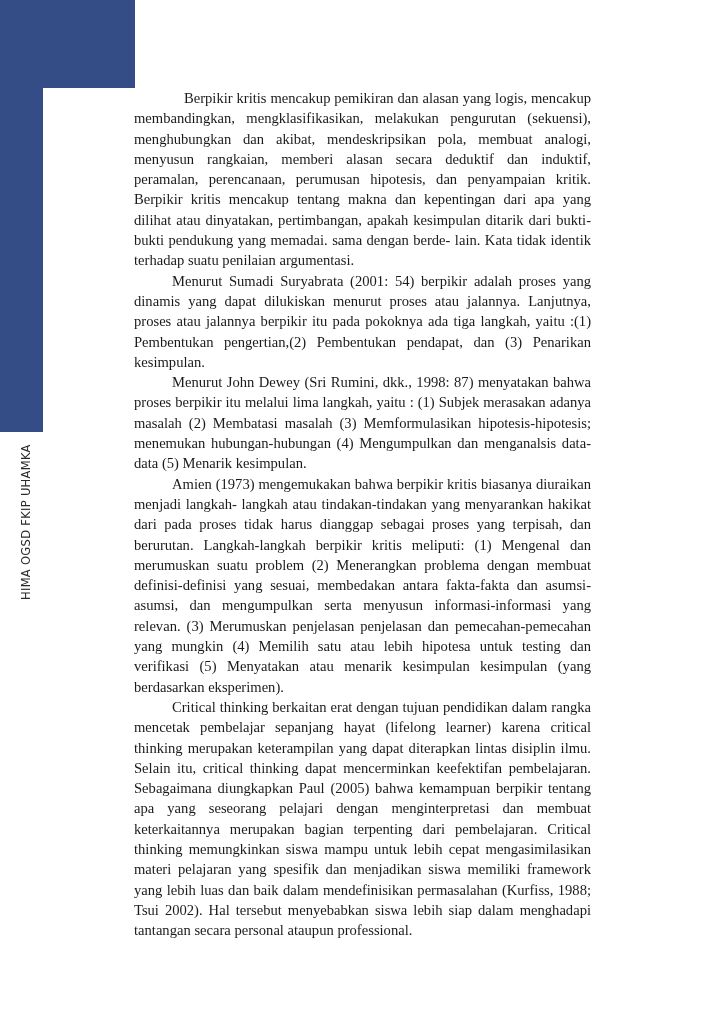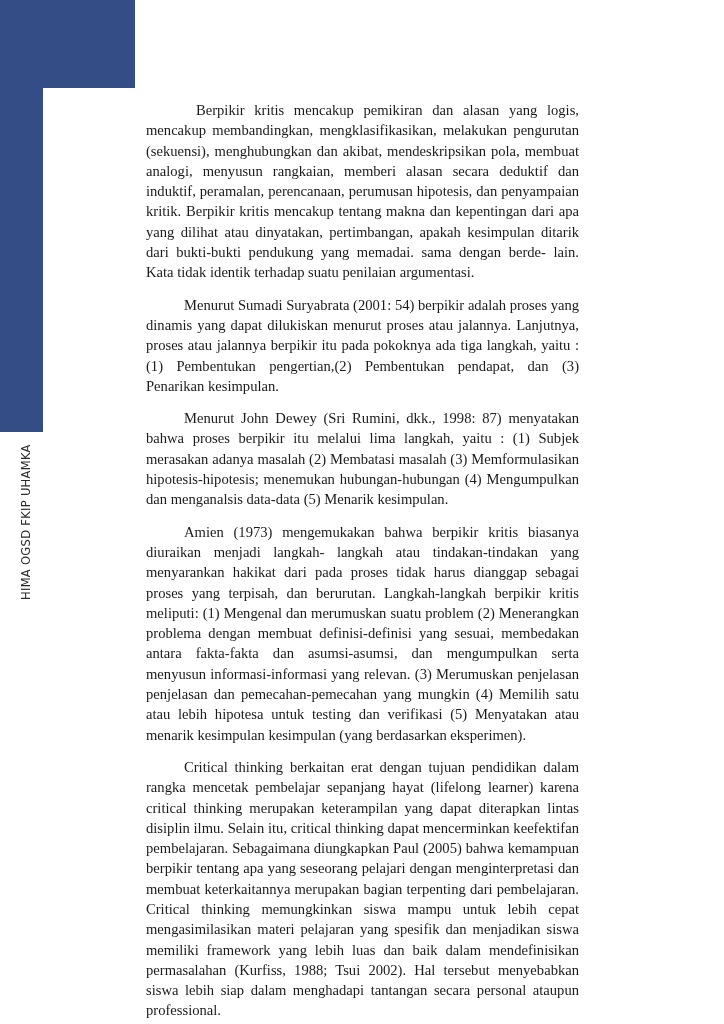--- a/index.html
+++ b/index.html
@@ -19,21 +19,21 @@
     position: absolute; left: 19px; top: 600px;
     transform-origin: 0 0; transform: rotate(-90deg);
     font-family: "DejaVu Sans", sans-serif; font-size: 11.5px;
     color: #2a2a2a; letter-spacing: 0.3px; white-space: nowrap;
   }
   .content {
     position: absolute; left: 134px; top: 88px; width: 457px;
     font-family: "Liberation Serif", serif; font-size: 14.6px;
     line-height: 20.3px; color: #1a1a1a; text-align: justify;
   }
-  .content p { margin: 12px; text-indent: 38px; }
+  .content p { margin: 0; text-indent: 38px; }
   .content p.first { text-indent: 50px; }
 </style>
 </head>
 <body>
 
 <div class="blue-top"></div>
 <div class="blue-bar"></div>
 <div class="side-label">HIMA OGSD FKIP UHAMKA</div>
 
 <div class="content">

